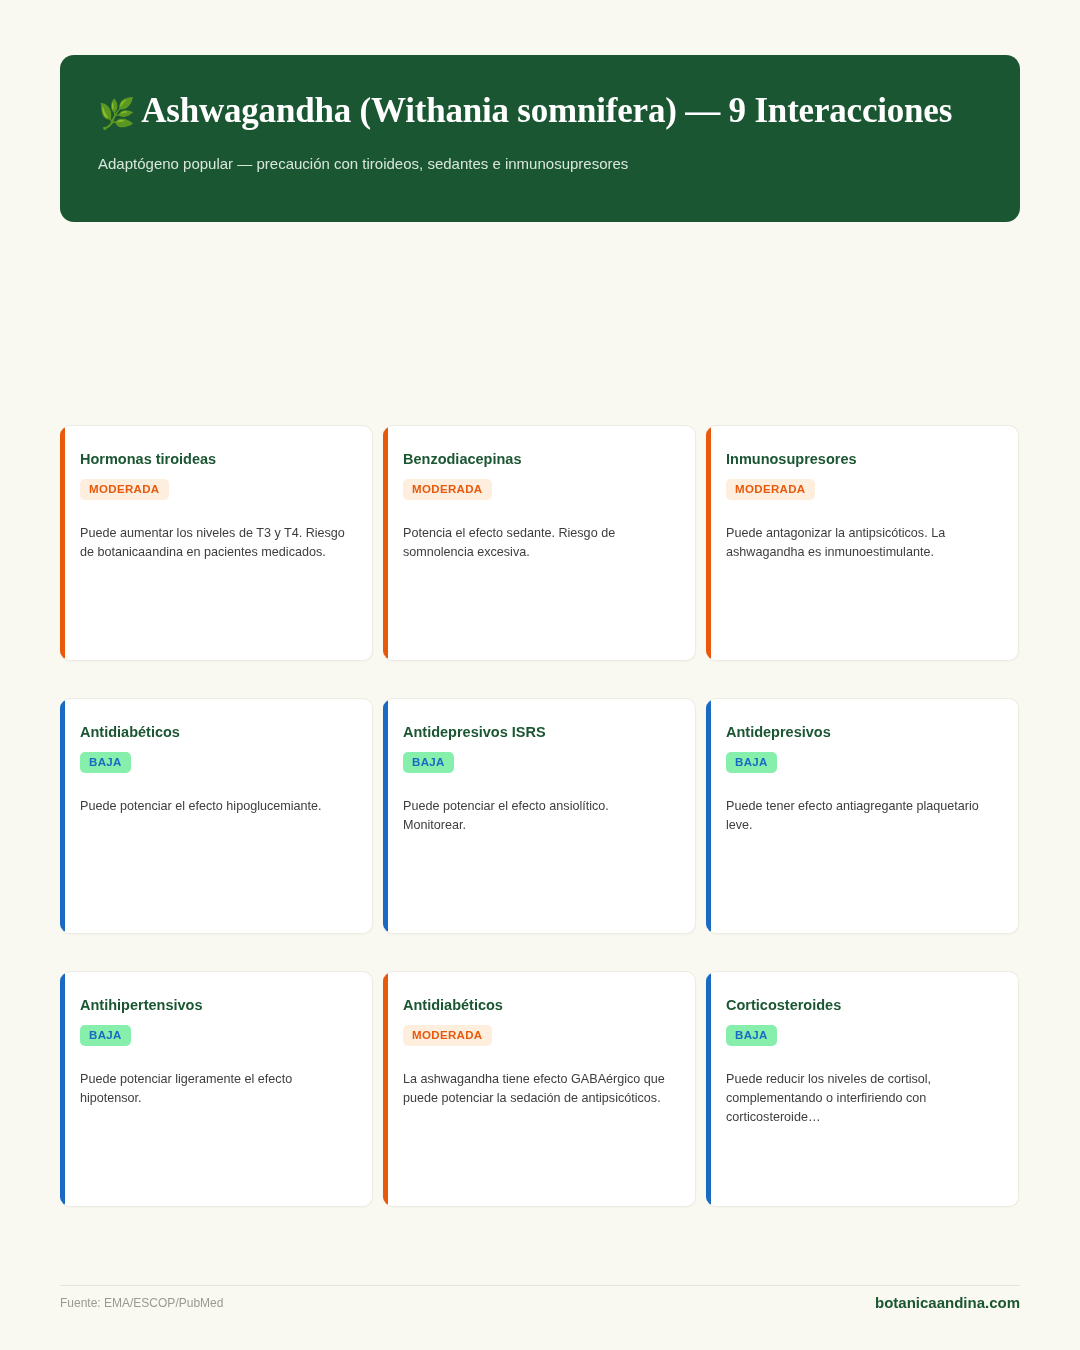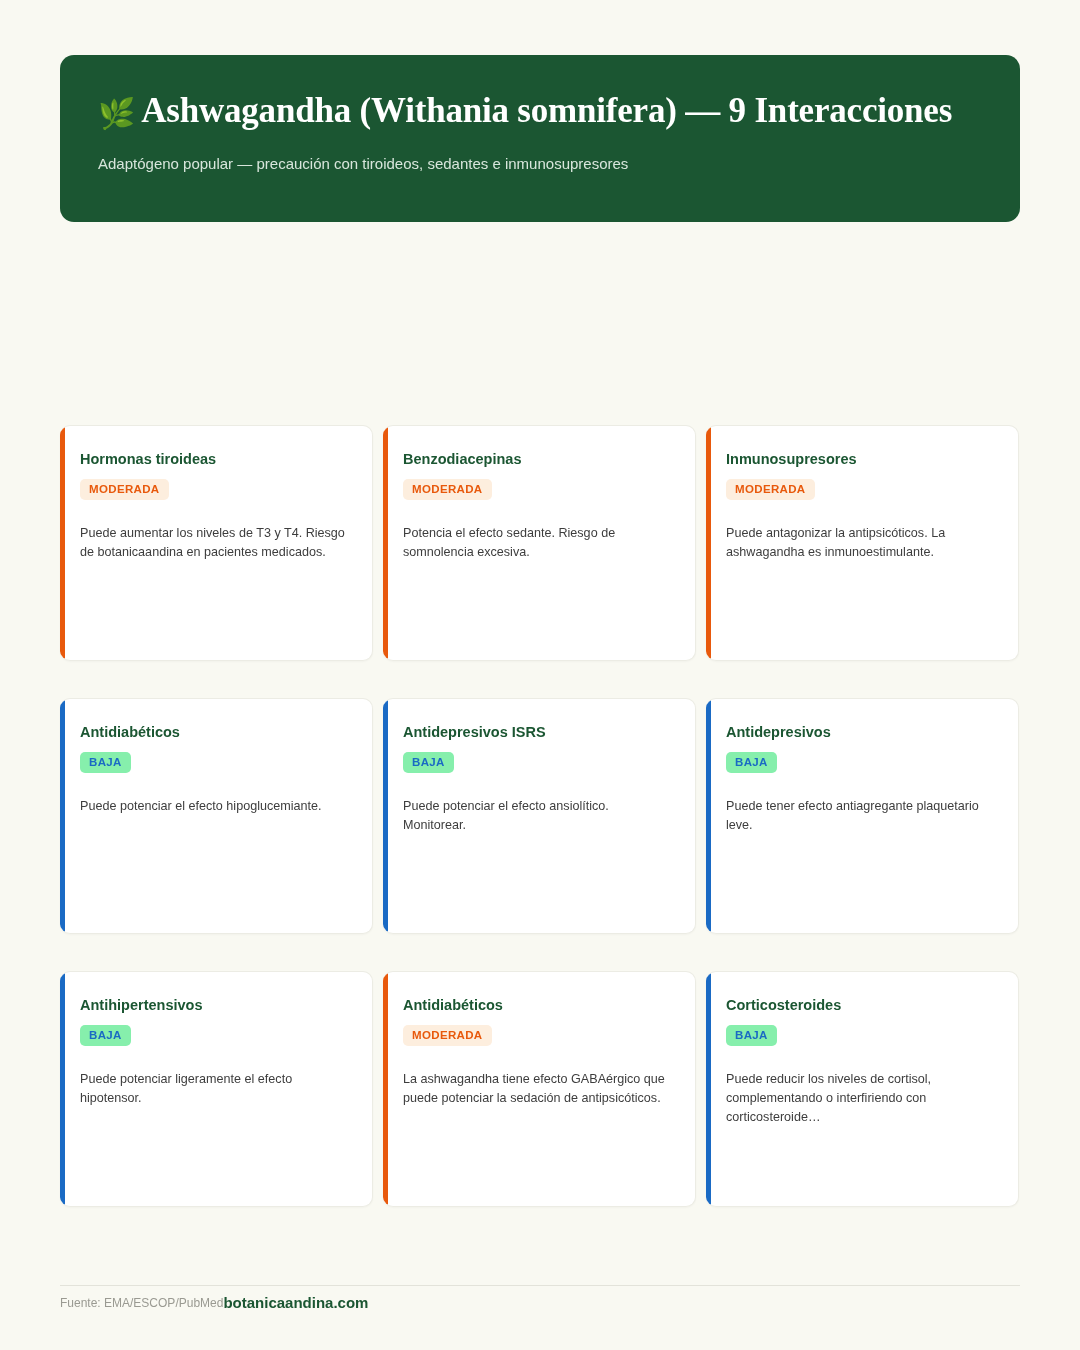--- a/index.html
+++ b/index.html
@@ -172,20 +172,21 @@
     height: 1px;
     background: #e3e3da;
   }
   .footer {
     position: absolute;
     left: 60px;
     top: 1294px;
     width: 960px;
     display: flex;
     align-items: center;
+    justify-content: space-between;
   }
   .footer-source {
     font-size: 12px;
     color: #9a9a92;
   }
   .footer-brand {
     font-size: 15px;
     font-weight: bold;
     color: #1b5632;
   }

